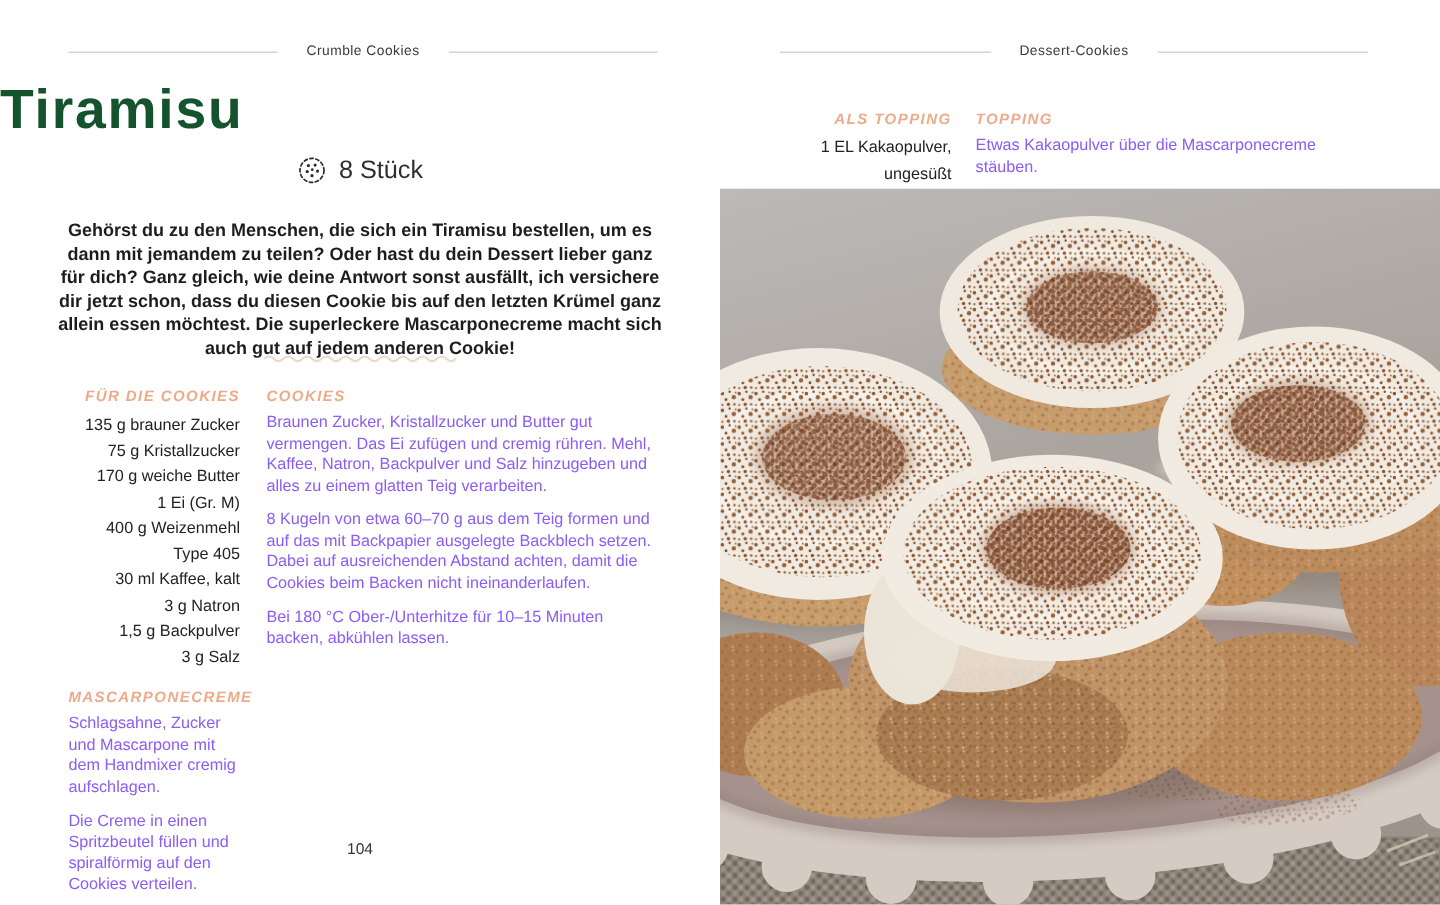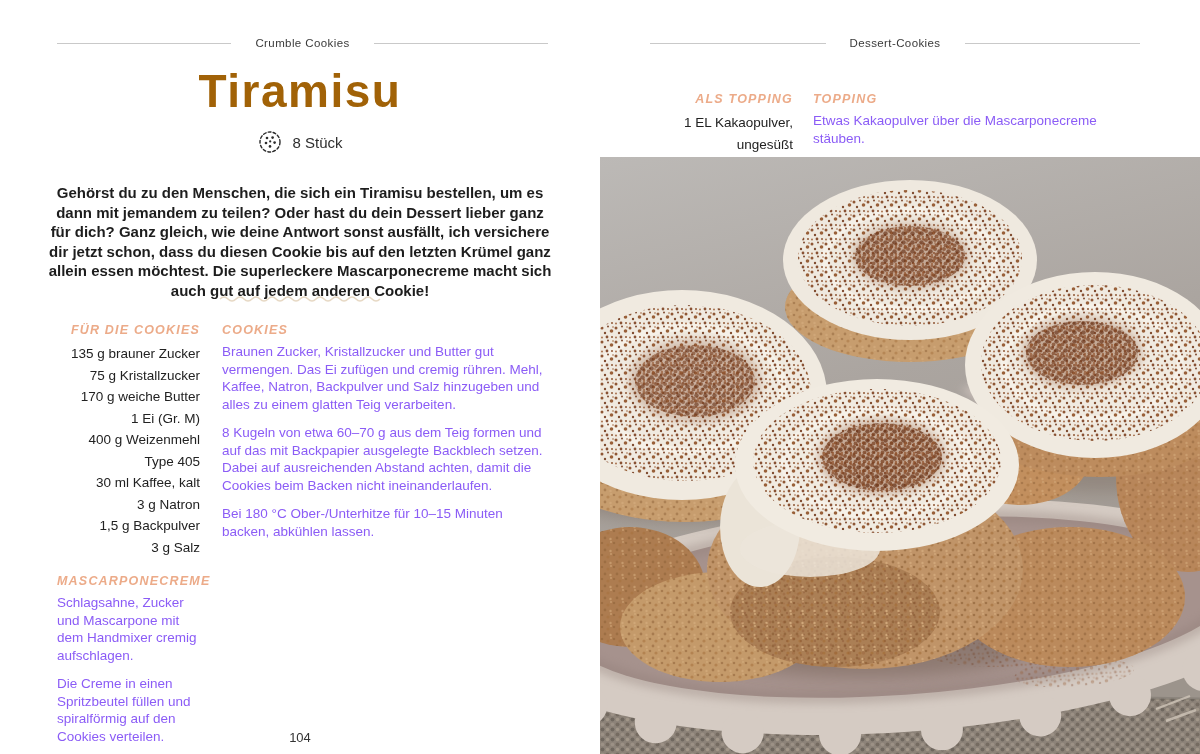--- a/index.html
+++ b/index.html
@@ -12,45 +12,45 @@
   .page-right{left:600px;}
 
   
   .running-head{position:absolute;top:37px;display:flex;align-items:center;}
   .page-left .running-head{left:57px;width:491px;}
   .page-right .running-head{left:50px;width:490px;}
   .rule{flex:1;height:1px;background:#c9c9c9;}
   .head-label{padding:0 24px;font-size:11.5px;letter-spacing:.4px;color:#3a3a3a;white-space:nowrap;}
 
   
-  .title{position:absolute;top:64px;left:0;width:100%;margin:0;text-align:center;
-    font-size:46px;font-weight:700;letter-spacing:1.5px;color:#a16207;}
+  .title{position:absolute;top:64px;left:0;width:100%;margin:0;text-align:left;
+    font-size:46px;font-weight:700;letter-spacing:1.5px;color:#14532d;}
   .yield{position:absolute;top:129px;left:0;width:100%;display:flex;justify-content:center;
-    align-items:center;gap:9px;font-size:15px;color:#2e2e2e;}
+    align-items:center;gap:9px;font-size:21px;color:#2e2e2e;}
   .yield svg{display:block;}
 
   .intro{position:absolute;top:183px;left:48px;width:504px;margin:0;text-align:center;
     font-size:15px;line-height:19.5px;font-weight:700;color:#1d1d1d;}
 
   .squiggle{position:absolute;top:294px;left:50%;transform:translateX(-50%);}
 
   
   .recipe-grid{position:absolute;top:323px;left:57px;
     display:grid;grid-template-columns:143px 322px;column-gap:22px;row-gap:16px;}
   .topping-grid{position:absolute;top:92px;left:50px;
     display:grid;grid-template-columns:143px 330px;column-gap:20px;}
   .cell{min-width:0;}
   .ing{text-align:right;}
   .script-head{margin:0 0 6px;font-size:12.5px;font-style:italic;font-weight:700;
     letter-spacing:1.2px;color:#ecab89;}
   .ing ul{list-style:none;margin:0;padding:0;font-size:13.5px;line-height:21.5px;color:#222;}
   .steps p{margin:0 0 11px;font-size:13.5px;line-height:17.5px;color:#8b5cf6;}
   .steps p:last-child{margin-bottom:0;}
 
-  .folio{position:absolute;top:730px;left:0;width:100%;text-align:center;
+  .folio{position:absolute;top:700px;left:0;width:100%;text-align:center;
     font-size:13px;color:#333;}
 
   
   .photo{position:absolute;left:0;top:157px;width:600px;height:597px;margin:0;}
   .photo svg{display:block;width:100%;height:100%;}
 </style>
 </head>
 <body>
 
 <div class="book">

